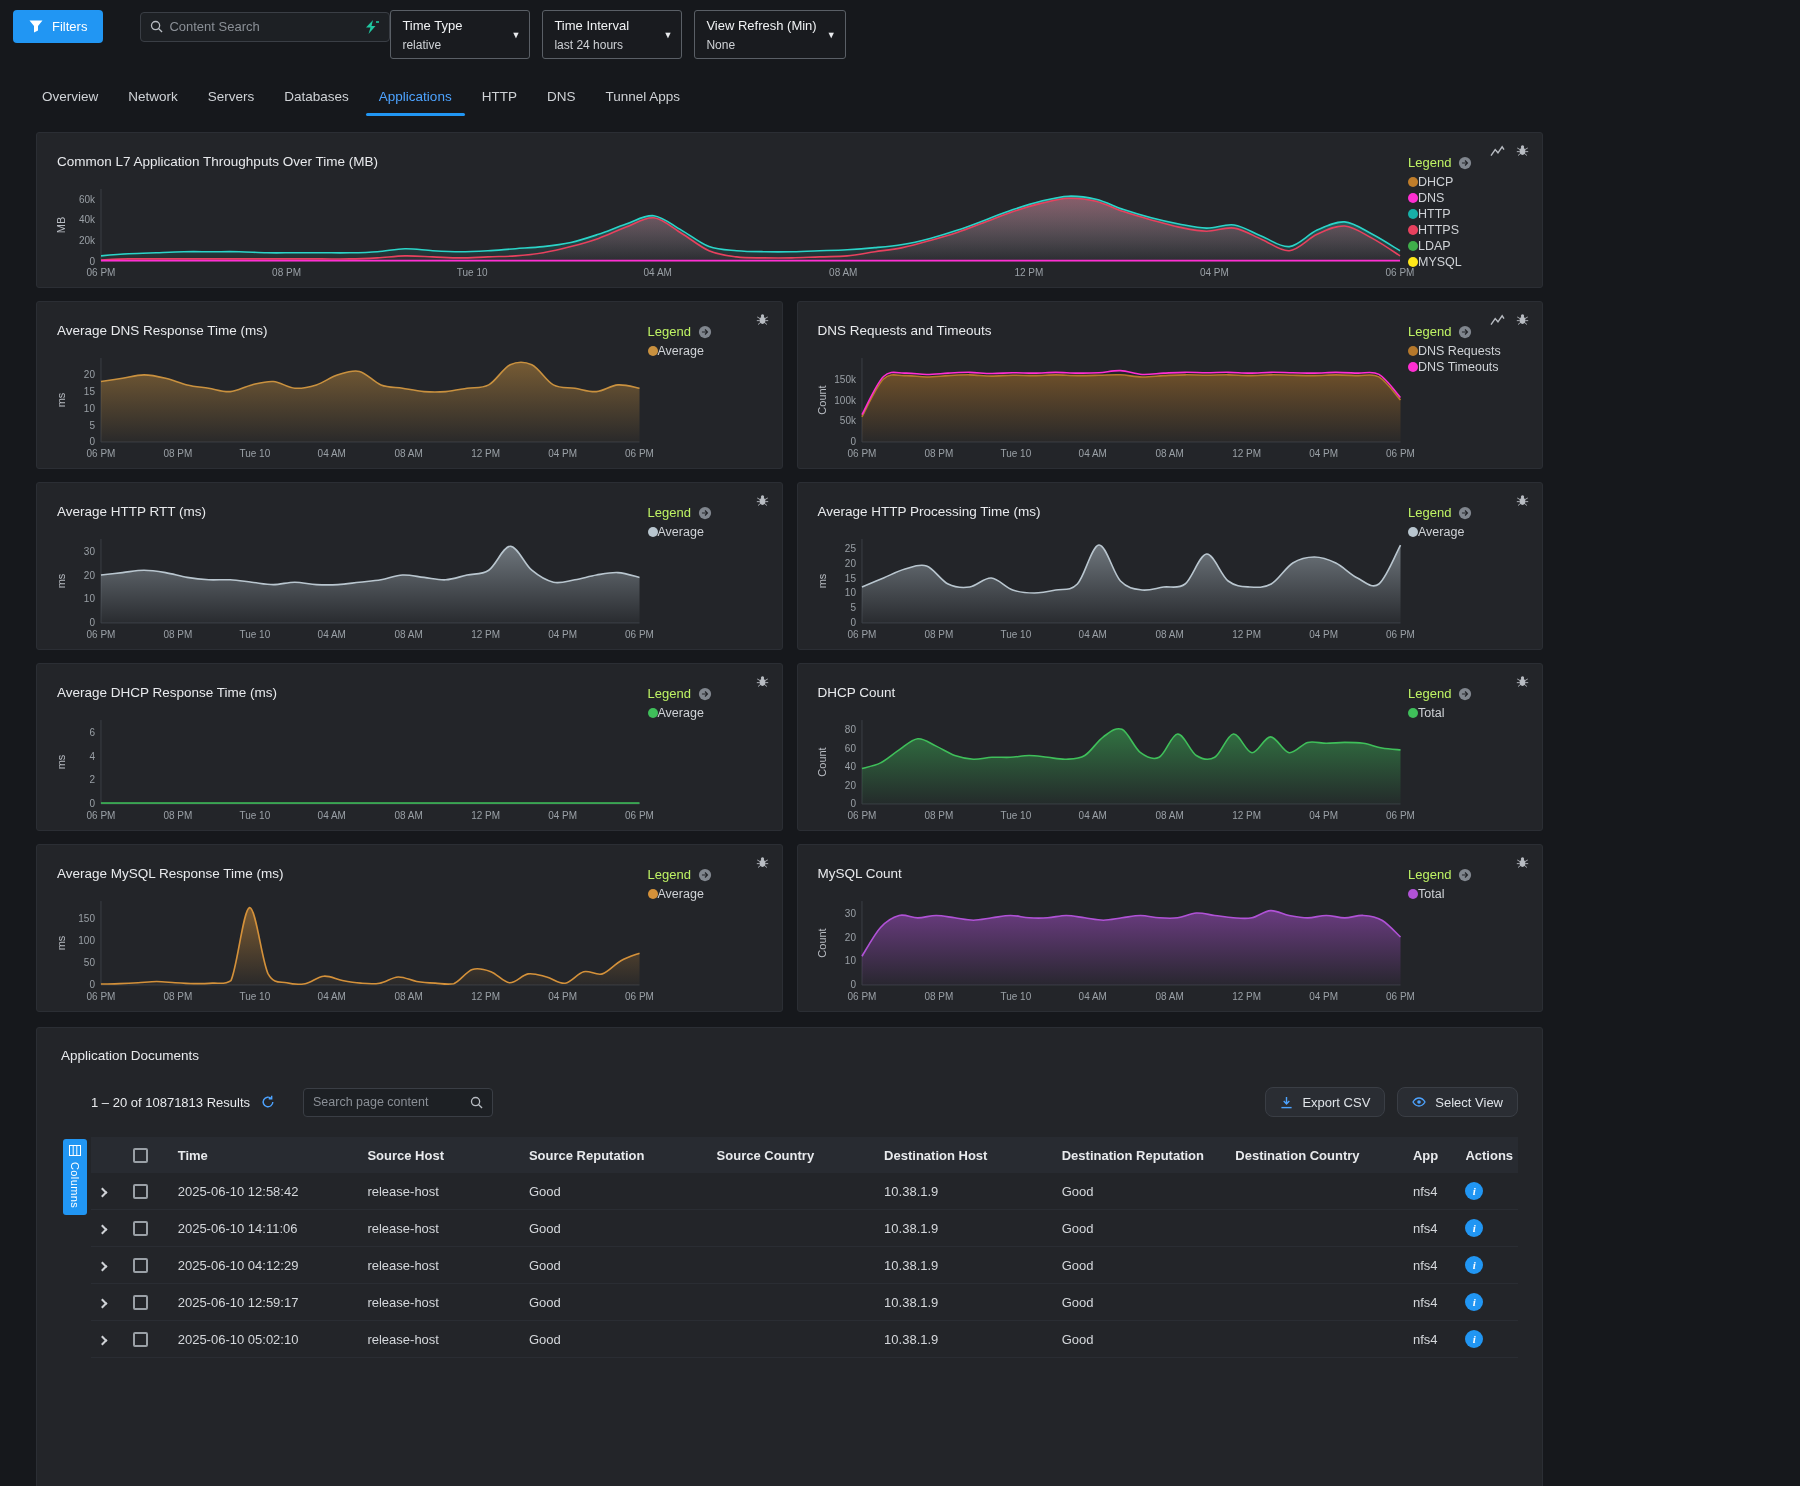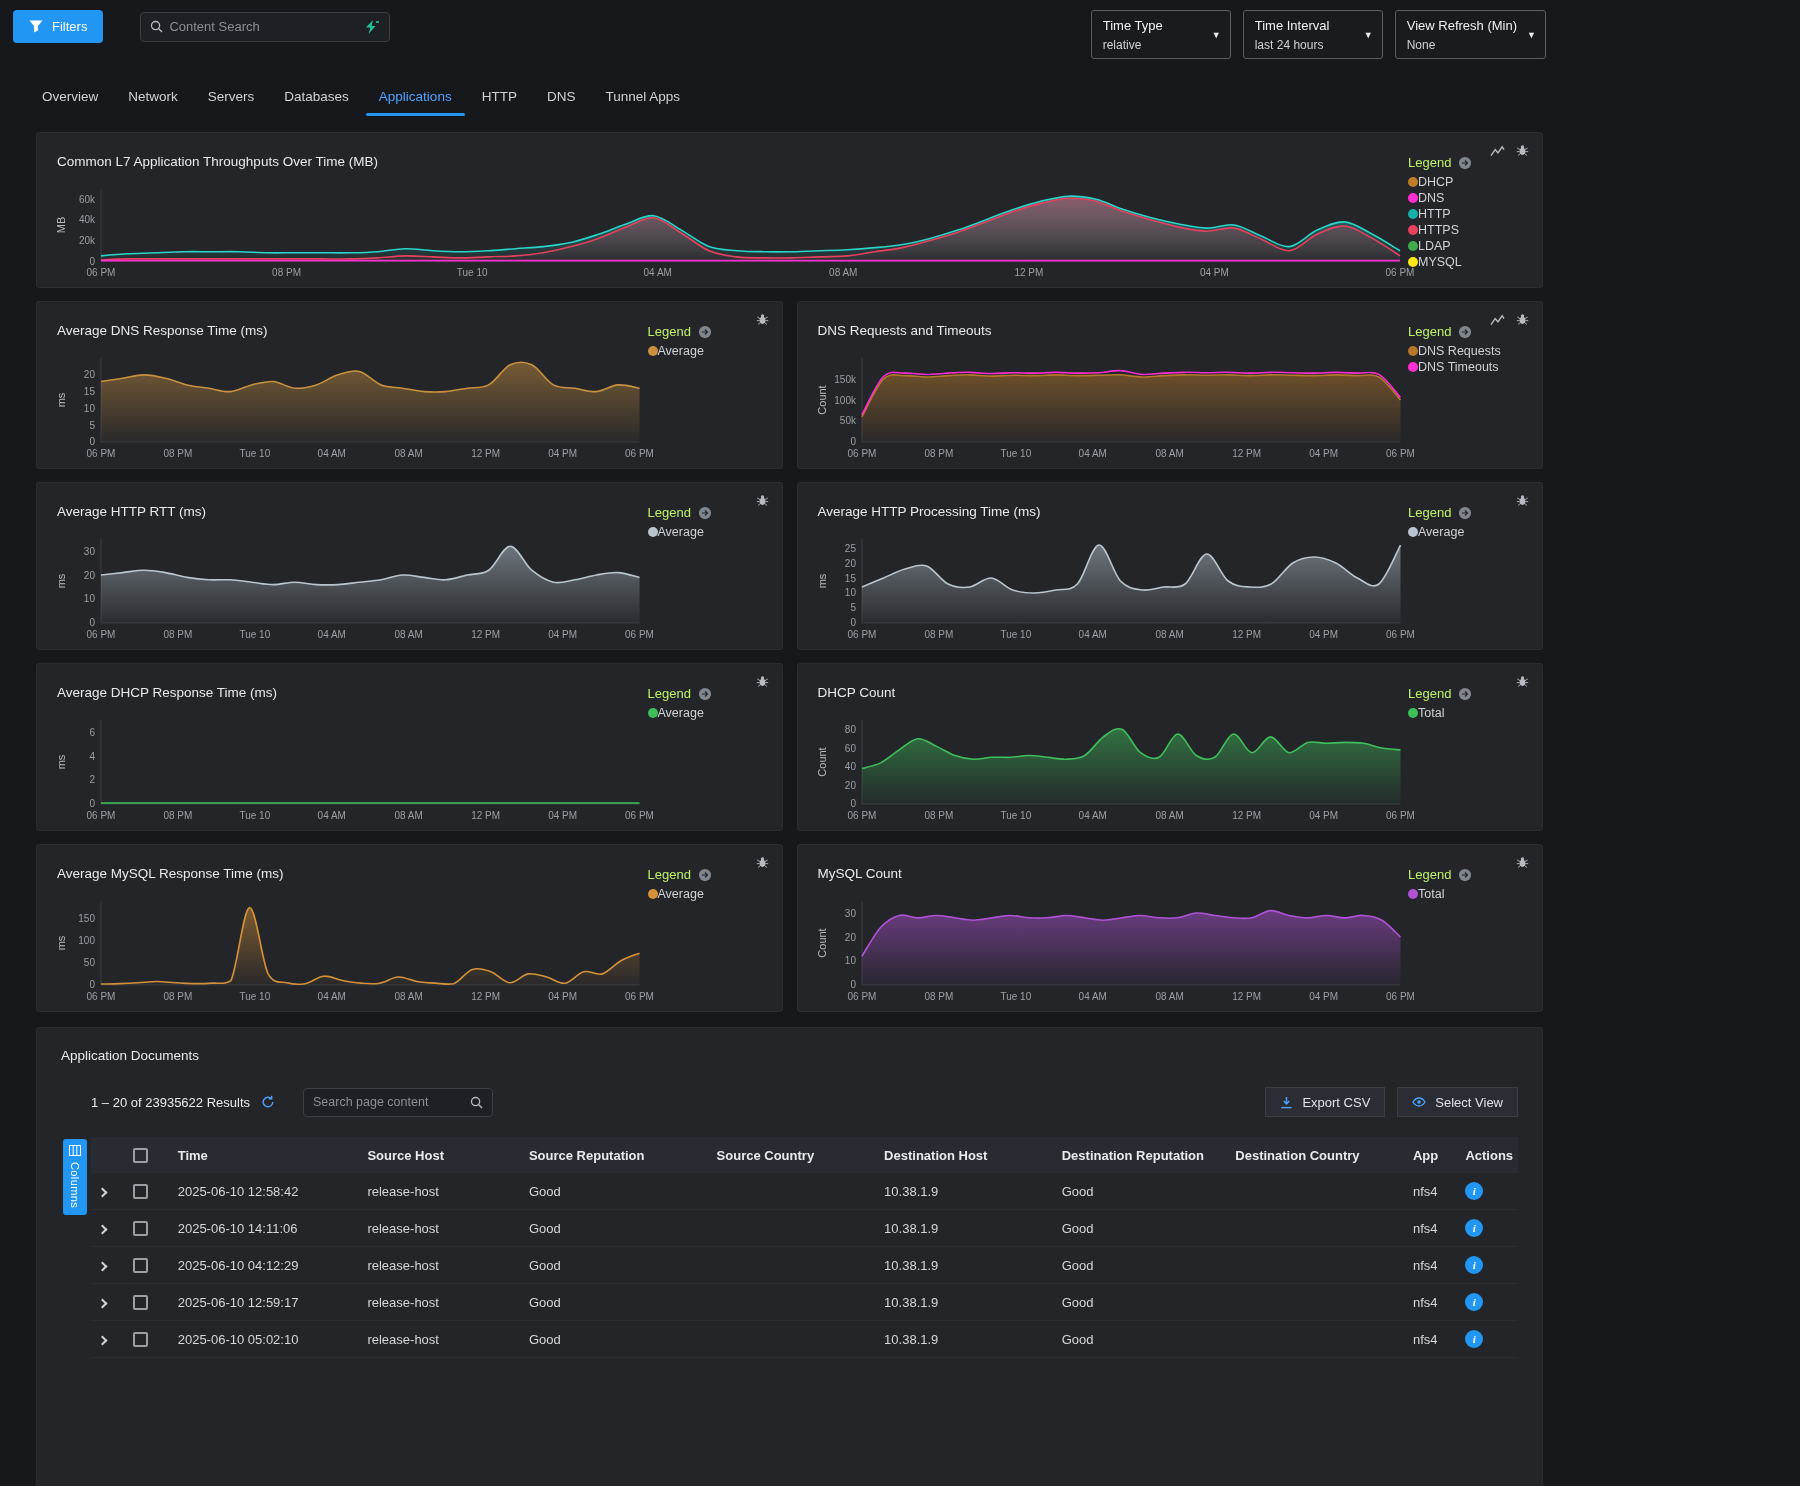--- a/index.html
+++ b/index.html
@@ -1,18 +1,18 @@
 <!DOCTYPE html>
 <html><head>
 <meta charset="utf-8">
 <style>
   *{box-sizing:border-box;margin:0;padding:0}
   html,body{width:1800px;height:1486px;overflow:hidden}
   body{background:#16181c;font-family:"Liberation Sans",sans-serif;color:#e8eaed}
-  .topbar{display:flex;justify-content:space-between;align-items:flex-start;padding:10px 254px 0 13px}
+  .topbar{display:flex;align-items:flex-start;padding:10px 254px 0 13px}
   .topbar-left{display:flex;align-items:center;gap:37px}
   .filters-btn{background:#2196f3;color:#fff;border:none;border-radius:4px;height:33px;padding:0 16px;font-size:13px;display:inline-flex;align-items:center;gap:9px;cursor:pointer;font-family:inherit}
   .search-box{width:250px;height:30px;background:#1d2024;border:1px solid #3a3e45;border-radius:4px;display:flex;align-items:center;padding:0 9px;gap:6px}
   .search-box input{flex:1;min-width:0;background:transparent;border:none;outline:none;color:#e8eaed;font-size:13px;font-family:inherit}
   .search-box input::placeholder{color:#8a8f96}
   .topbar-right{display:flex;gap:12px}
   .dd{position:relative;border:1px solid #5a5f66;border-radius:3px;height:49px;min-width:140px;padding:7px 28px 6px 11px;background:#191b1f;cursor:pointer}
   .dd-label{font-size:13px;color:#f0f2f4}
   .dd-value{font-size:12px;color:#cfd2d6;margin-top:5px}
   .dd .caret{position:absolute;right:9px;top:50%;transform:translateY(-50%);font-size:9px;color:#e8eaed}
@@ -38,21 +38,21 @@
   .chart .unit{fill:#b8bcc2;font-size:11px}
   .chart .axis{stroke:#3a3e45;stroke-width:1}
   .docs{margin-top:15px;padding:20px 24px 0;min-height:468px}
   .docs-title{font-size:13.5px;font-weight:normal;color:#e8eaed}
   .docs-controls{display:flex;align-items:center;margin:24px 0 0 30px}
   .results{font-size:13px;color:#e8eaed;display:flex;gap:11px;align-items:center}
   .page-search{margin-left:28px;width:190px;height:29px;border:1px solid #3a3e45;border-radius:4px;display:flex;align-items:center;padding:0 9px;gap:6px;background:#1d2024}
   .page-search input{flex:1;min-width:0;background:transparent;border:none;outline:none;color:#0ea5e9;font-size:12.5px;font-family:inherit}
   .page-search input::placeholder{color:#8a8f96}
   .docs-actions{margin-left:auto;display:flex;gap:12px}
-  .btn{height:30px;background:#2a2d33;border:1px solid #3a3e45;border-radius:0;color:#dfe3e8;font-size:13px;display:inline-flex;align-items:center;gap:9px;padding:0 14px;cursor:pointer;font-family:inherit}
+  .btn{height:30px;background:#2a2d33;border:1px solid #3a3e45;border-radius:8px;color:#dfe3e8;font-size:13px;display:inline-flex;align-items:center;gap:9px;padding:0 14px;cursor:pointer;font-family:inherit}
   .table-zone{position:relative;margin:20px 0 0 30px}
   .columns-btn{position:absolute;left:-28px;top:2px;width:24px;height:76px;background:#2196f3;border-radius:3px;display:flex;flex-direction:column;align-items:center;padding-top:6px;gap:6px;cursor:pointer}
   .columns-btn .vtext{writing-mode:vertical-rl;font-size:11px;color:#fff;letter-spacing:.4px}
   table{width:100%;border-collapse:collapse;table-layout:fixed;font-size:13px}
   thead tr{background:#282b31}
   th{font-weight:bold;color:#e8eaed;text-align:left;padding:10px 8px;font-size:13px;white-space:nowrap;overflow:hidden}
   td{padding:9px 8px;border-bottom:1px solid #2a2d33;color:#d4d7db;white-space:nowrap;overflow:hidden}
   .cb{width:15px;height:15px;border:2px solid #9aa0a6;border-radius:2px;display:inline-block;vertical-align:middle;cursor:pointer}
   .chev{display:inline-block;width:7px;height:7px;border-top:2px solid #cfd2d6;border-right:2px solid #cfd2d6;transform:rotate(45deg);cursor:pointer}
   .info{width:18px;height:18px;border-radius:50%;background:#2196f3;color:#fff;display:inline-flex;align-items:center;justify-content:center;font-size:11px;font-weight:bold;font-style:italic;font-family:"Liberation Serif",serif;cursor:pointer}
@@ -679,21 +679,21 @@
               </div>
             </div>
           </section>
         </div>
       </div>
 
     <section class="panel docs">
       <h2 class="docs-title">Application Documents</h2>
       <div class="docs-controls">
         <div class="results">
-          <span>1 – 20 of 23935622 Results</span>
+          <span>1 – 20 of 10871813 Results</span>
           <span class="picon">
             <svg width="14" height="14" viewBox="0 0 16 16">
                 <path d="M13.5 8a5.5 5.5 0 1 1-1.7-4" fill="none" stroke="#4da3ff" stroke-width="1.6"></path>
                 <path d="M12.2 0.8v3.4H8.8" fill="none" stroke="#4da3ff" stroke-width="1.6"></path>
               </svg>
           </span>
         </div>
         <div class="page-search">
           <input placeholder="Search page content" style="">
           <span class="picon">

